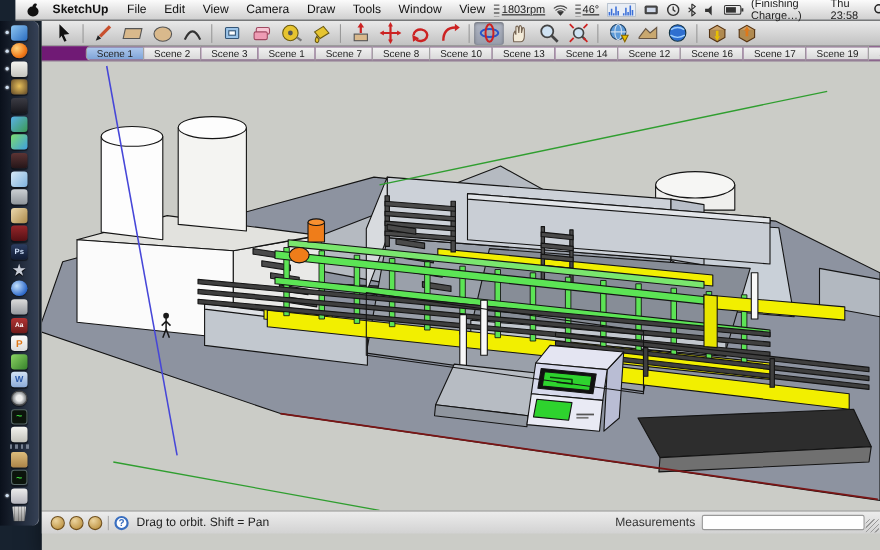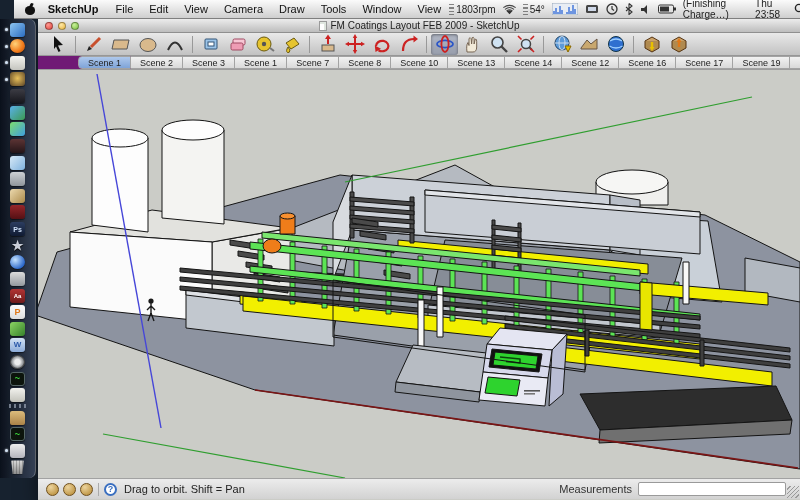--- a/index.html
+++ b/index.html
@@ -9,21 +9,21 @@
   
   .menubar{position:absolute;top:0;left:14px;width:800px;height:19px;
     background:linear-gradient(#fbfbfb,#cfcfcf);border-bottom:1px solid #7f7f7f;
     display:flex;align-items:center;font-size:11px;color:#111;padding:0 8px;z-index:50;}
   .mitem{padding:0 8px;white-space:nowrap;}
   .mitem.app{font-weight:bold;padding:0 9px;}
   .apple{width:12px;height:13px;position:relative;margin:0 4px 0 2px;}
   .apple .body{position:absolute;left:1px;top:3px;width:10px;height:9px;background:#111;border-radius:45% 45% 48% 48%;}
   .apple .leaf{position:absolute;left:6px;top:0;width:3px;height:4px;background:#111;border-radius:60% 0 60% 0;transform:rotate(20deg);}
   .mright{margin-left:auto;display:flex;align-items:center;gap:7px;font-size:10px;color:#222;}
-  .mstat{display:flex;align-items:center;gap:2px;white-space:nowrap;}
+  .mstat{display:flex;align-items:center;gap:2px;white-space:nowrap;text-decoration:underline;}
   .ticks{display:inline-block;width:5px;height:11px;
     background:repeating-linear-gradient(#555 0 1.5px,transparent 1.5px 3.5px);opacity:.7;}
   .micon svg{display:block;}
 
   
   .dock{position:absolute;left:0;top:19px;width:36px;height:459px;z-index:40;
     background:linear-gradient(90deg,rgba(10,16,26,.96),rgba(58,70,92,.88));
     border-right:1px solid rgba(255,255,255,.35);border-radius:0 7px 7px 0;
     display:flex;flex-direction:column;align-items:center;justify-content:space-between;padding:3px 0;}
   .dkit{width:30px;height:15px;display:flex;align-items:center;justify-content:center;position:relative;}
@@ -134,21 +134,21 @@
         <span>1803rpm</span>
       </span>
     <span class="micon">
       <svg width="13" height="11" viewBox="0 0 13 11">
           <path d="M6.5,9.5 L4,6.8 a4,4 0 0 1 5,0 Z M2.4,5.2 a6.4,6.4 0 0 1 8.2,0 M0.8,3.4 a9,9 0 0 1 11.4,0" fill="#333" stroke="#333" stroke-width="1.1" fill-rule="evenodd" stroke-linecap="round" fill-opacity="1" stroke-opacity=".9" style="fill:none"></path>
           <path d="M6.5,10 L4.3,7.2 a3.6,3.6 0 0 1 4.4,0 Z" fill="#333"></path>
         </svg>
     </span>
     <span class="mstat">
         <span class="ticks"></span>
-        <span>54°</span>
+        <span>46°</span>
       </span>
     <span class="micon">
       <svg width="26" height="12" viewBox="0 0 26 12">
           <rect x="0" y="0" width="26" height="12" fill="#e8edf4" stroke="#9ab"></rect>
           <path d="M2,11 v-3 M4,11 v-6 M6,11 v-2 M8,11 v-8 M10,11 v-4" stroke="#3a6fd8" stroke-width="1.4"></path>
           <path d="M15,11 v-2 M17,11 v-7 M19,11 v-3 M21,11 v-9 M23,11 v-5" stroke="#3a6fd8" stroke-width="1.4"></path>
         </svg>
     </span>
     <span class="micon">
       <svg width="14" height="11" viewBox="0 0 14 11">
@@ -270,29 +270,20 @@
   <div class="dkit run">
       <span class="dg g-winstack"></span>
     </div>
   <div class="dkit">
       <span class="dg g-trash"></span>
     </div>
 </div>
 
 <div class="window">
 
-  <div class="titlebar">
-    <span class="lights">
-      <span class="light lr"></span>
-      <span class="light ly"></span>
-      <span class="light lg"></span>
-    </span>
-    <span class="proxyicon"></span>
-    <span class="wtitle">FM Coatings Layout FEB 2009 - SketchUp</span>
-  </div>
 
   <div class="toolbar">
     <span class="tbtn">
         <svg width="20" height="20" viewBox="0 0 20 20">
           <path d="M6,2 L15,11 L10,11.5 L12.5,17 L10.5,18 L8,12.5 L6,15 Z" fill="#111"></path>
         </svg>
       </span>
     <span class="tsep"></span>
     <span class="tbtn">
         <svg width="20" height="20" viewBox="0 0 20 20">

